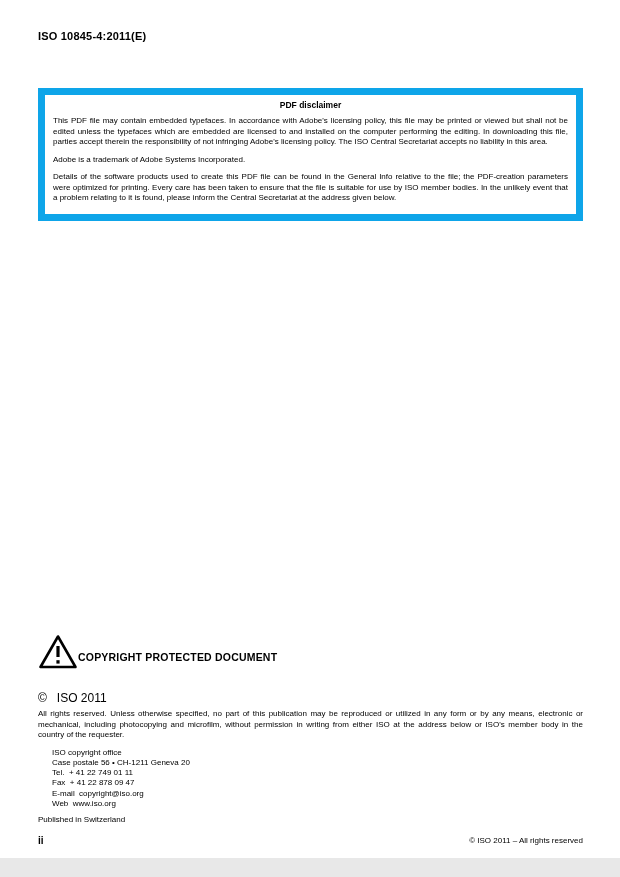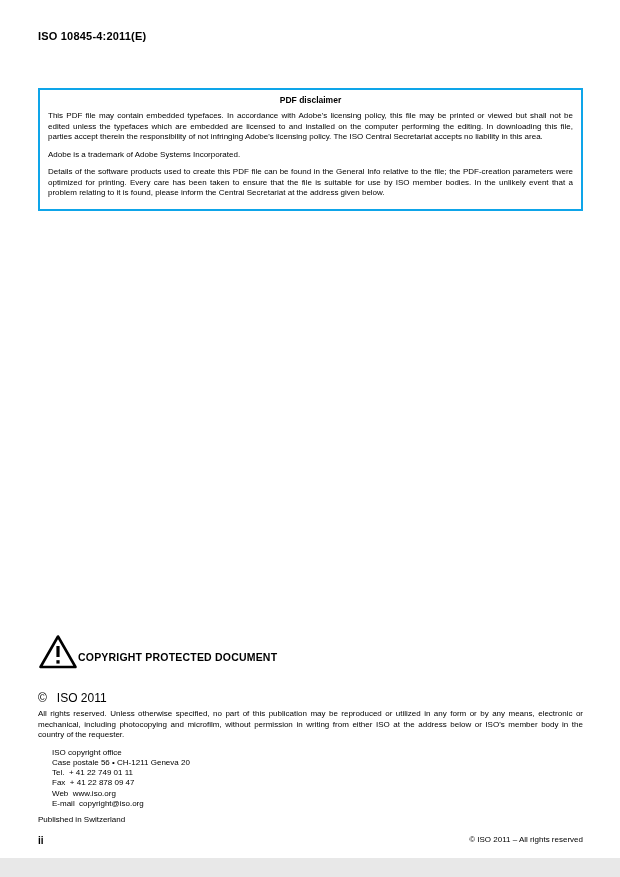--- a/index.html
+++ b/index.html
@@ -14,21 +14,21 @@
     width: 620px; height: 858px;
     background: #ffffff;
     overflow: hidden;
   }
   .doc-ref {
     position: absolute; left: 38px; top: 30px;
     font-size: 11px; font-weight: bold; letter-spacing: 0.2px;
   }
   .disclaimer-box {
     position: absolute; left: 38px; top: 88px; width: 545px;
-    border: 2px solid #0ea5e9;
+    border: 7px solid #0ea5e9;
     padding: 5px 8px 3px 8px;
     background: #fff;
   }
   .disclaimer-title {
     text-align: center; font-size: 8.5px; font-weight: bold;
     margin-bottom: 6px;
   }
   .disclaimer-box p {
     font-size: 8px; line-height: 1.32; text-align: justify;
     margin-bottom: 7px;
@@ -47,21 +47,21 @@
   }
   .rights-text {
     font-size: 8px; line-height: 1.32; text-align: justify;
     margin-bottom: 7px;
   }
   .address-block { margin-left: 14px; font-size: 8px; line-height: 1.28; }
   .address-block .addr-line { white-space: pre-wrap; }
   .published { font-size: 8px; margin-top: 6px; }
   .footer {
     position: absolute; left: 38px; right: 37px; top: 835px;
-    display: flex; justify-content: space-between; align-items: flex-start;
+    display: flex; justify-content: space-between; align-items: center;
   }
   .page-num { font-size: 10px; font-weight: bold; }
   .footer-copyright { font-size: 8px; }
 </style>
 </head>
 <body>
 
 <div class="page">
 
   <div class="doc-ref">ISO 10845-4:2011(E)</div>
@@ -88,22 +88,22 @@
 
     <div class="copyright-notice">©   ISO 2011</div>
 
     <p class="rights-text">All rights reserved. Unless otherwise specified, no part of this publication may be reproduced or utilized in any form or by any means, electronic or mechanical, including photocopying and microfilm, without permission in writing from either ISO at the address below or ISO's member body in the country of the requester.</p>
 
     <div class="address-block">
       <div class="addr-line">ISO copyright office</div>
       <div class="addr-line">Case postale 56 • CH-1211 Geneva 20</div>
       <div class="addr-line">Tel.  + 41 22 749 01 11</div>
       <div class="addr-line">Fax  + 41 22 878 09 47</div>
+      <div class="addr-line">E-mail  copyright@iso.org</div>
       <div class="addr-line">Web  www.iso.org</div>
-      <div class="addr-line">E-mail  copyright@iso.org</div>
     </div>
 
     <div class="published">Published in Switzerland</div>
   </div>
 
   <div class="footer">
     <span class="page-num">ii</span>
     <span class="footer-copyright">© ISO 2011 – All rights reserved</span>
   </div>
 

